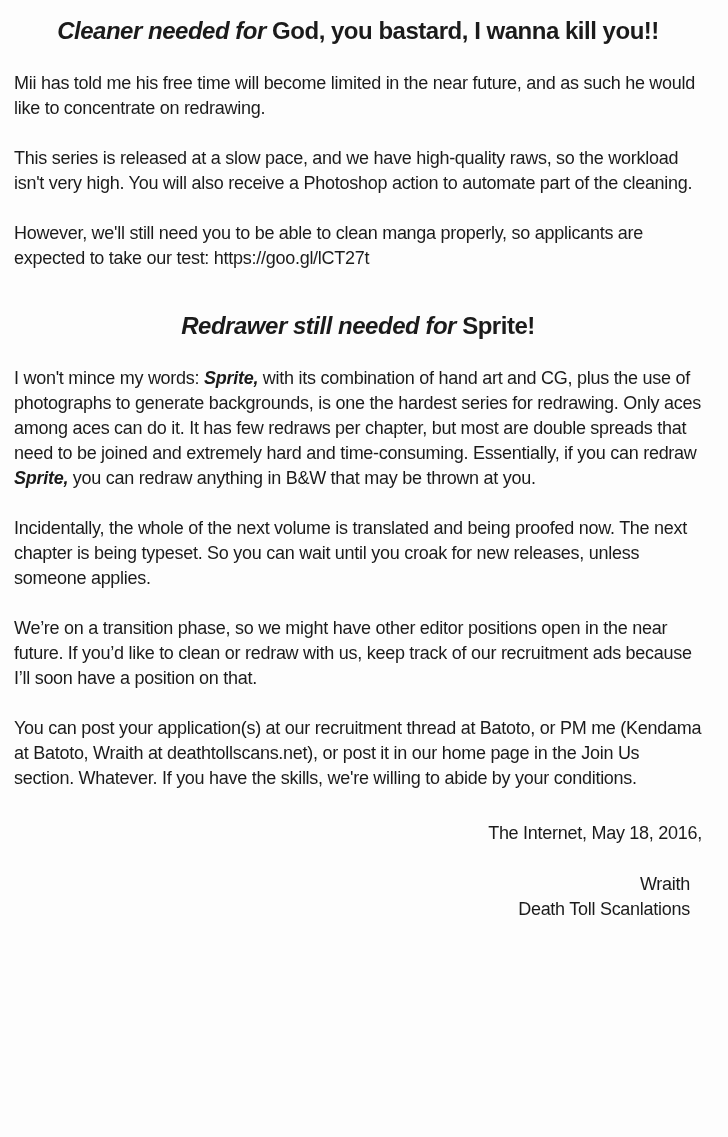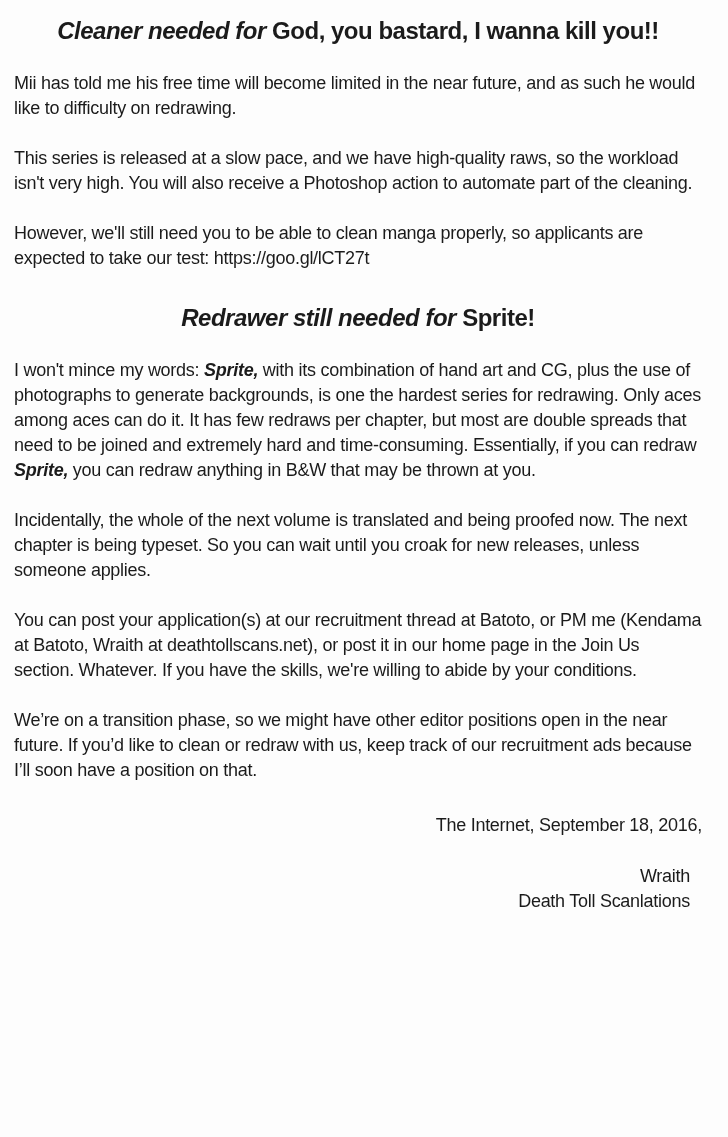--- a/index.html
+++ b/index.html
@@ -26,21 +26,21 @@
   }
   .section-heading {
     margin: 6px 0 0 0;
     text-align: center;
     font-size: 24px;
     line-height: 30px;
     font-weight: bold;
     letter-spacing: -0.02em;
   }
   .section-heading.second {
-    margin-top: 32px;
+    margin-top: 40px;
     margin-bottom: 4px;
   }
   .heading-italic {
     font-style: italic;
   }
   p.body-par {
     margin: 25px 0 0 0;
   }
   .bold-italic {
     font-weight: bold;
@@ -60,33 +60,33 @@
     margin: 0;
   }
 </style>
 </head>
 <body>
 
 <div class="page">
 
   <h1 class="section-heading"><span class="heading-italic">Cleaner needed for </span><span>God, you bastard, I wanna kill you!!</span></h1>
 
-  <p class="body-par">Mii has told me his free time will become limited in the near future, and as such he would like to difficulty on redrawing.</p>
+  <p class="body-par">Mii has told me his free time will become limited in the near future, and as such he would like to concentrate on redrawing.</p>
   <p class="body-par">This series is released at a slow pace, and we have high-quality raws, so the workload isn't very high. You will also receive a Photoshop action to automate part of the cleaning.</p>
   <p class="body-par">However, we'll still need you to be able to clean manga properly, so applicants are expected to take our test: https://goo.gl/lCT27t</p>
 
   <h1 class="section-heading second"><span class="heading-italic">Redrawer still needed for </span><span>Sprite!</span></h1>
 
   <p class="body-par"><span>I won't mince my words: </span><span class="bold-italic">Sprite,</span><span> with its combination of hand art and CG, plus the use of photographs to generate backgrounds, is one the hardest series for redrawing. Only aces among aces can do it. It has few redraws per chapter, but most are double spreads that need to be joined and extremely hard and time-consuming. Essentially, if you can redraw </span><span class="bold-italic">Sprite,</span><span> you can redraw anything in B&amp;W that may be thrown at you.</span></p>
 
   <p class="body-par">Incidentally, the whole of the next volume is translated and being proofed now. The next chapter is being typeset. So you can wait until you croak for new releases, unless someone applies.</p>
+  <p class="body-par">We’re on a transition phase, so we might have other editor positions open in the near future. If you’d like to clean or redraw with us, keep track of our recruitment ads because I’ll soon have a position on that.</p>
   <p class="body-par">You can post your application(s) at our recruitment thread at Batoto, or PM me (Kendama at Batoto, Wraith at deathtollscans.net), or post it in our home page in the Join Us section. Whatever. If you have the skills, we're willing to abide by your conditions.</p>
-  <p class="body-par">We’re on a transition phase, so we might have other editor positions open in the near future. If you’d like to clean or redraw with us, keep track of our recruitment ads because I’ll soon have a position on that.</p>
 
   <div class="signature">
-    <p class="dateline">The Internet, September 18, 2016,</p>
+    <p class="dateline">The Internet, May 18, 2016,</p>
     <div class="sig-block">
       <p class="sig-line">Wraith</p>
       <p class="sig-line">Death Toll Scanlations</p>
     </div>
   </div>
 
 </div>
 
 </body></html>

